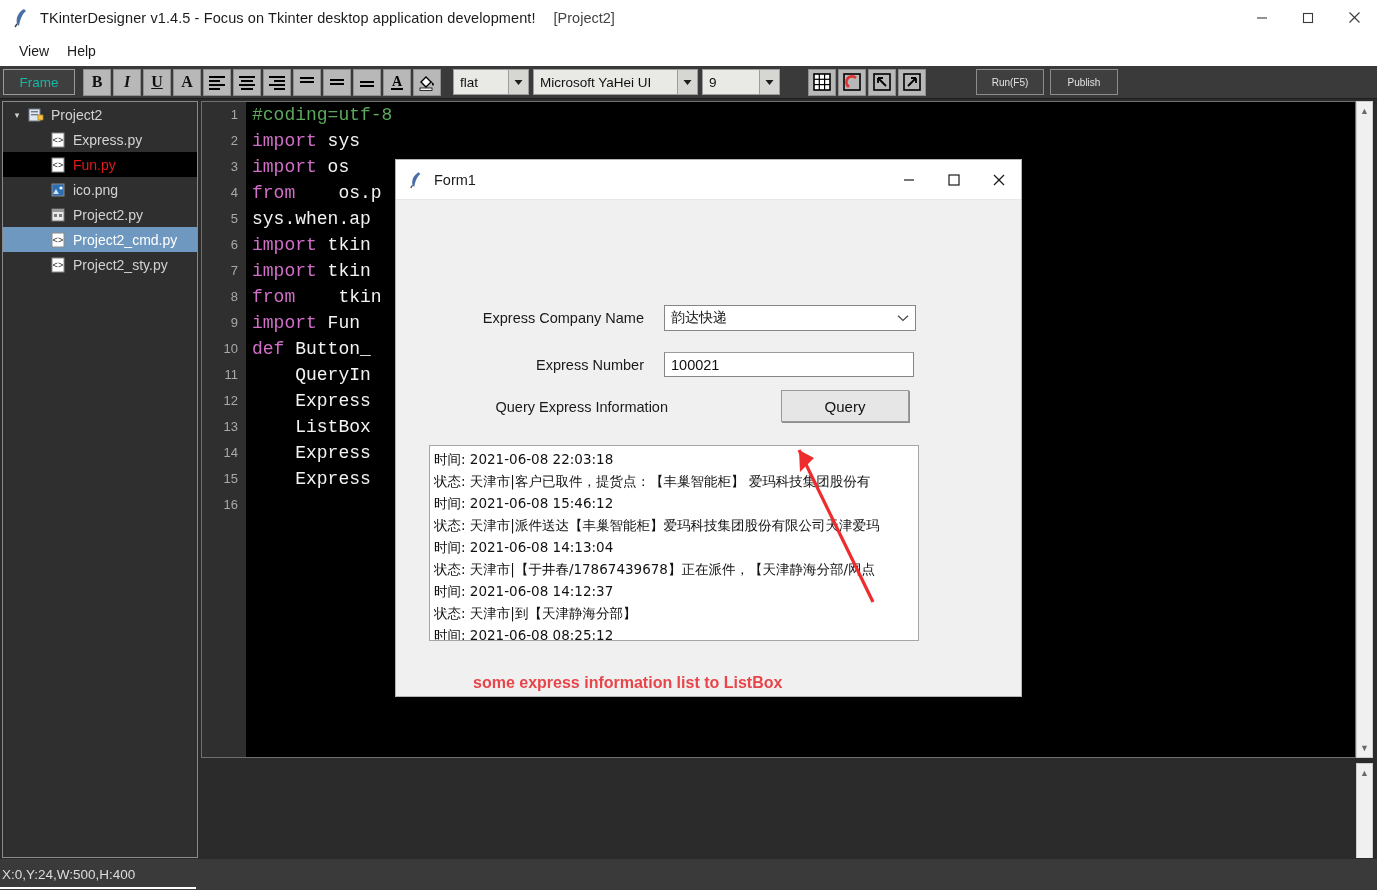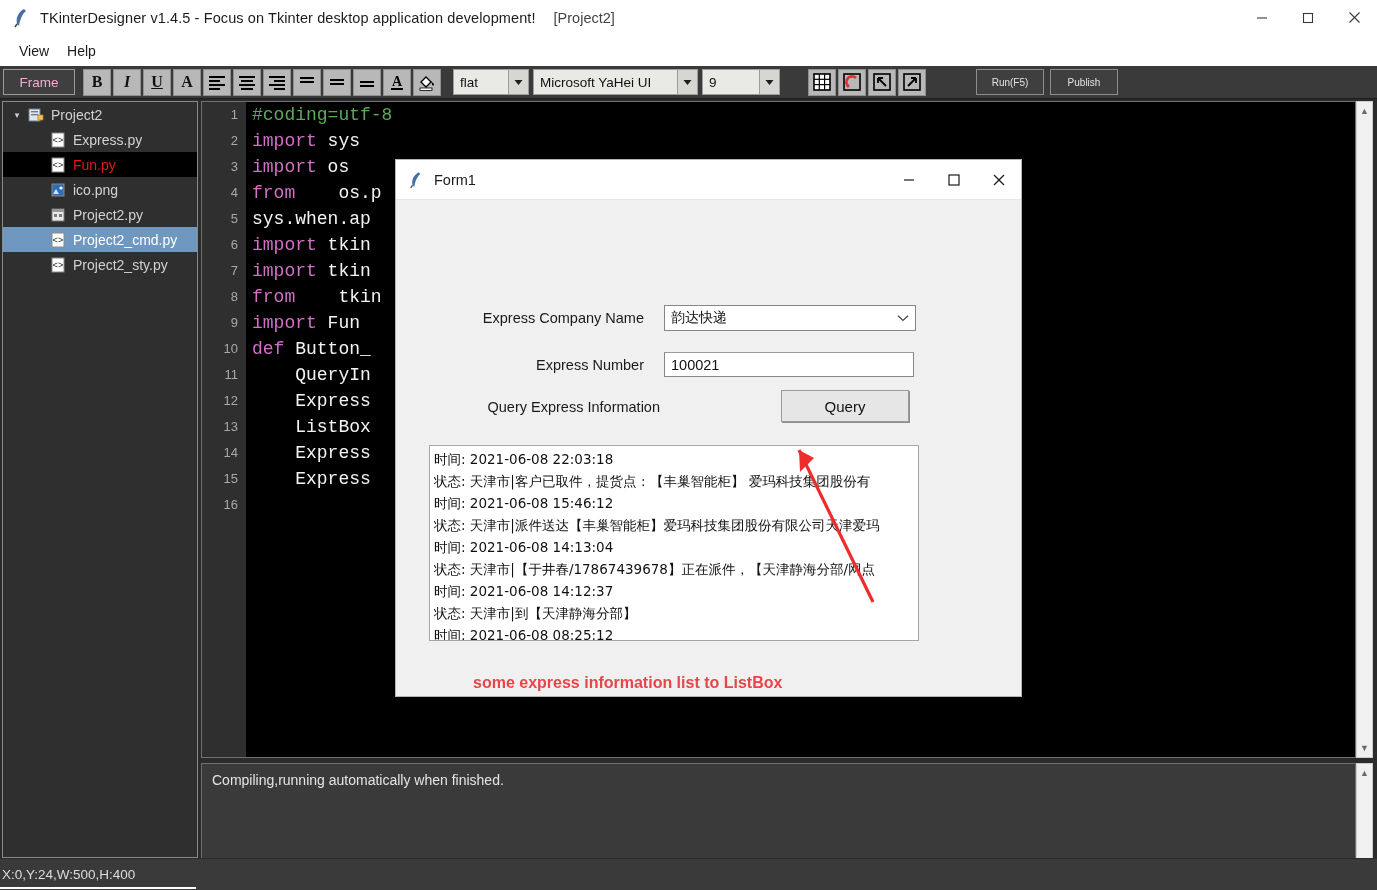--- a/index.html
+++ b/index.html
@@ -65,21 +65,21 @@
     width: 1377px; height: 33px;
     background: #3a3a3a;
     display: flex; align-items: center;
     padding-left: 3px;
     border-bottom: 1px solid #1d1d1d;
   }
   .tool-frame {
     height: 26px; min-width: 72px;
     background: #3f3f3f;
     border: 1px solid #9a9a9a;
-    color: #f9a8d4;
+    color: #14b8a6;
     font-size: 13.5px;
     display: flex; align-items: center; justify-content: center;
     margin-right: 8px;
   }
   .tool-btn {
     width: 28px; height: 27px;
     background: #b8b8b8;
     border: 1px solid #8f8f8f;
     margin-right: 2px;
     display: flex; align-items: center; justify-content: center;
@@ -599,23 +599,20 @@
         <div class="cl"><span class="id">    Express</span></div>
         <div class="cl"><span class="id"></span></div>
       </div>
   </div>
 
   <div class="vscroll">
     <div class="arrow up">▲</div>
     <div class="arrow dn">▼</div>
   </div>
 
-  <div class="output">
-    <div>Compiling,running automatically when finished.</div>
-  </div>
   <div class="oscroll">
     <div class="arrow">▲</div>
   </div>
 
   <div class="statusbar">
     <div class="sfield"></div>
     <div class="stext">X:0,Y:24,W:500,H:400</div>
   </div>
 
   <div class="form1">
@@ -654,21 +651,21 @@
         <div class="ca">
           <svg width="12" height="8" viewBox="0 0 12 8">
               <path d="M1 1.8 L6 6.4 L11 1.8" stroke="#4a4a4a" stroke-width="1.3" fill="none"></path>
             </svg>
         </div>
       </div>
 
       <div class="f1-label" style="left:58px; top:157px; width:190px;">Express Number</div>
       <div class="f1-entry" style="left:268px; top:152px; width:250px; height:25px;">100021</div>
 
-      <div class="f1-label" style="left:64px; top:199px; width:200px;">Query Express Information</div>
+      <div class="f1-label" style="left:72px; top:199px; width:200px;">Query Express Information</div>
       <div class="f1-query" style="left:385px; top:190px; width:128px; height:32px;">Query</div>
 
       <div class="f1-listbox" style="left:33px; top:245px; width:490px; height:196px;" id="listbox">
           <div class="lrow">时间: 2021-06-08 22:03:18</div>
           <div class="lrow">状态: 天津市|客户已取件，提货点：【丰巢智能柜】 爱玛科技集团股份有</div>
           <div class="lrow">时间: 2021-06-08 15:46:12</div>
           <div class="lrow">状态: 天津市|派件送达【丰巢智能柜】爱玛科技集团股份有限公司天津爱玛</div>
           <div class="lrow">时间: 2021-06-08 14:13:04</div>
           <div class="lrow">状态: 天津市|【于井春/17867439678】正在派件，【天津静海分部/网点</div>
           <div class="lrow">时间: 2021-06-08 14:12:37</div>

